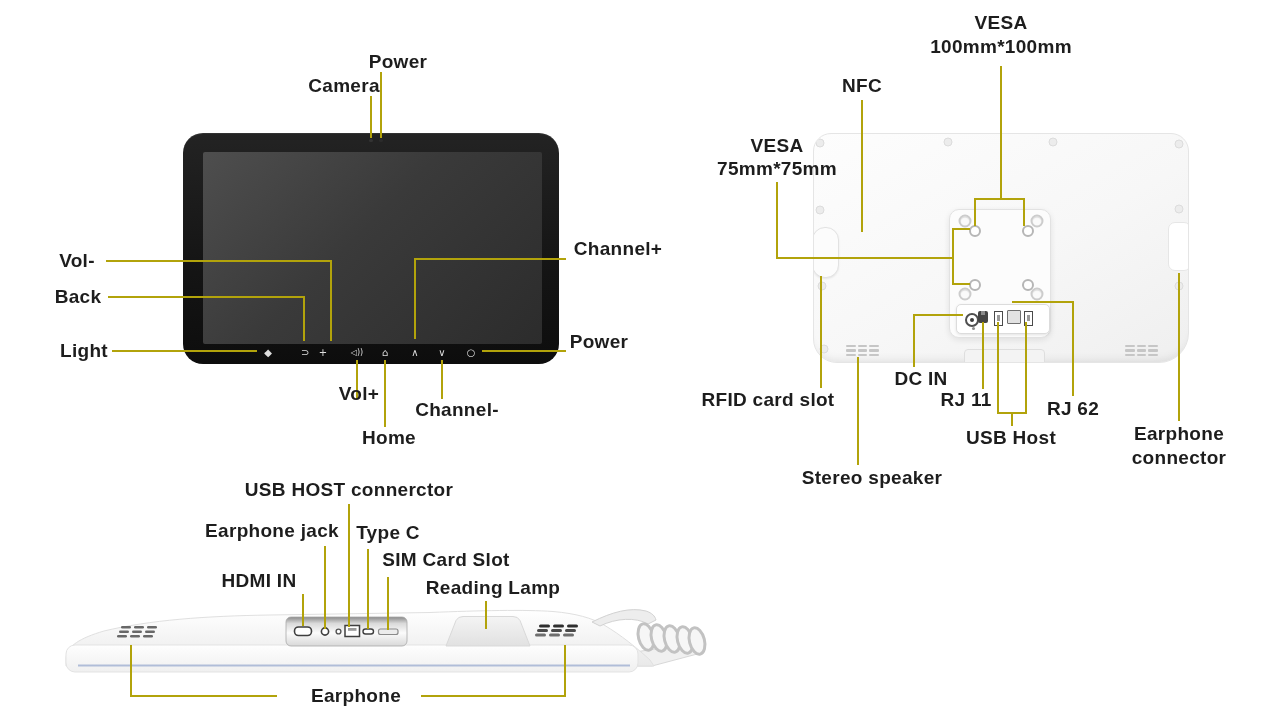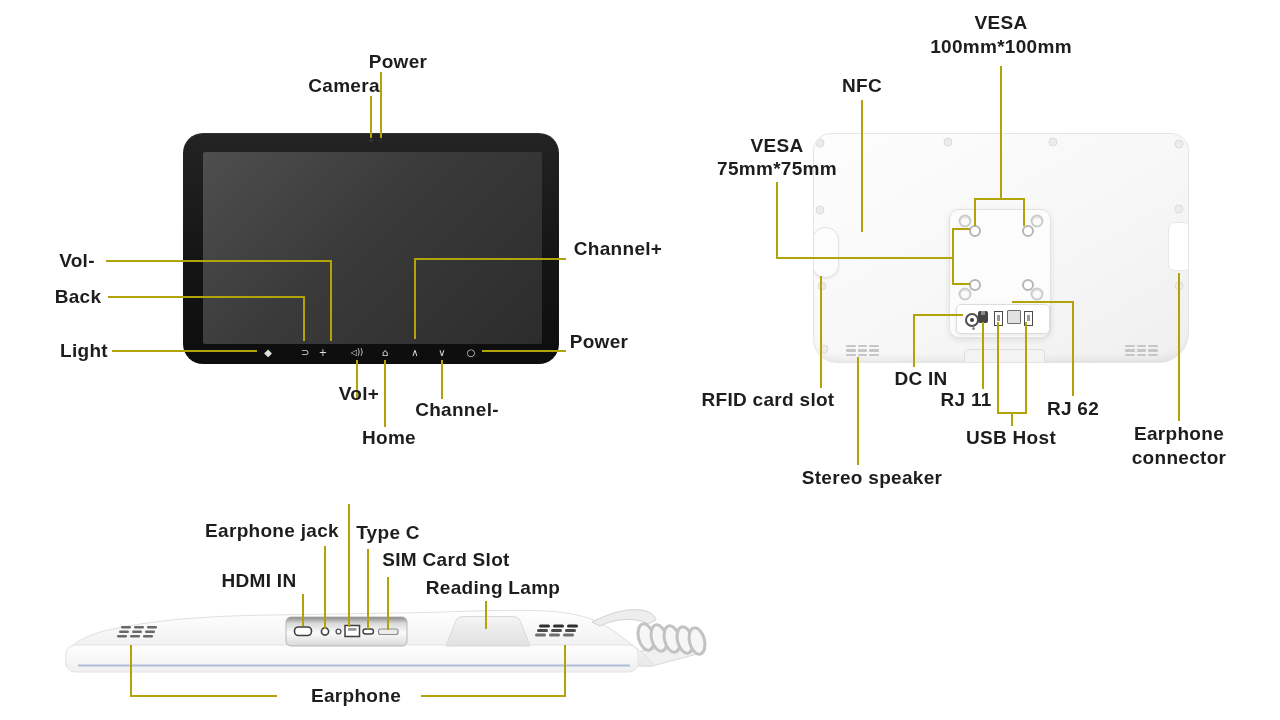--- a/index.html
+++ b/index.html
@@ -275,20 +275,21 @@
   <div class="lbl" style="left:777px;top:169px">75mm*75mm</div>
   <div class="lbl" style="left:768px;top:400px">RFID card slot</div>
   <div class="lbl" style="left:921px;top:379px">DC IN</div>
   <div class="lbl" style="left:966px;top:400px">RJ 11</div>
   <div class="lbl" style="left:1073px;top:409px">RJ 62</div>
   <div class="lbl" style="left:1011px;top:438px">USB Host</div>
   <div class="lbl" style="left:1179px;top:434px">Earphone</div>
   <div class="lbl" style="left:1179px;top:458px">connector</div>
   <div class="lbl" style="left:872px;top:478px">Stereo speaker</div>
 
+  <div class="lbl" style="left:349px;top:490px">USB HOST connerctor</div>
   <div class="lbl" style="left:272px;top:531px">Earphone jack</div>
   <div class="lbl" style="left:388px;top:533px">Type C</div>
   <div class="lbl" style="left:446px;top:560px">SIM Card Slot</div>
   <div class="lbl" style="left:493px;top:588px">Reading Lamp</div>
   <div class="lbl" style="left:259px;top:581px">HDMI IN</div>
   <div class="lbl" style="left:356px;top:696px">Earphone</div>
 
 </div>
 
 </body></html>

